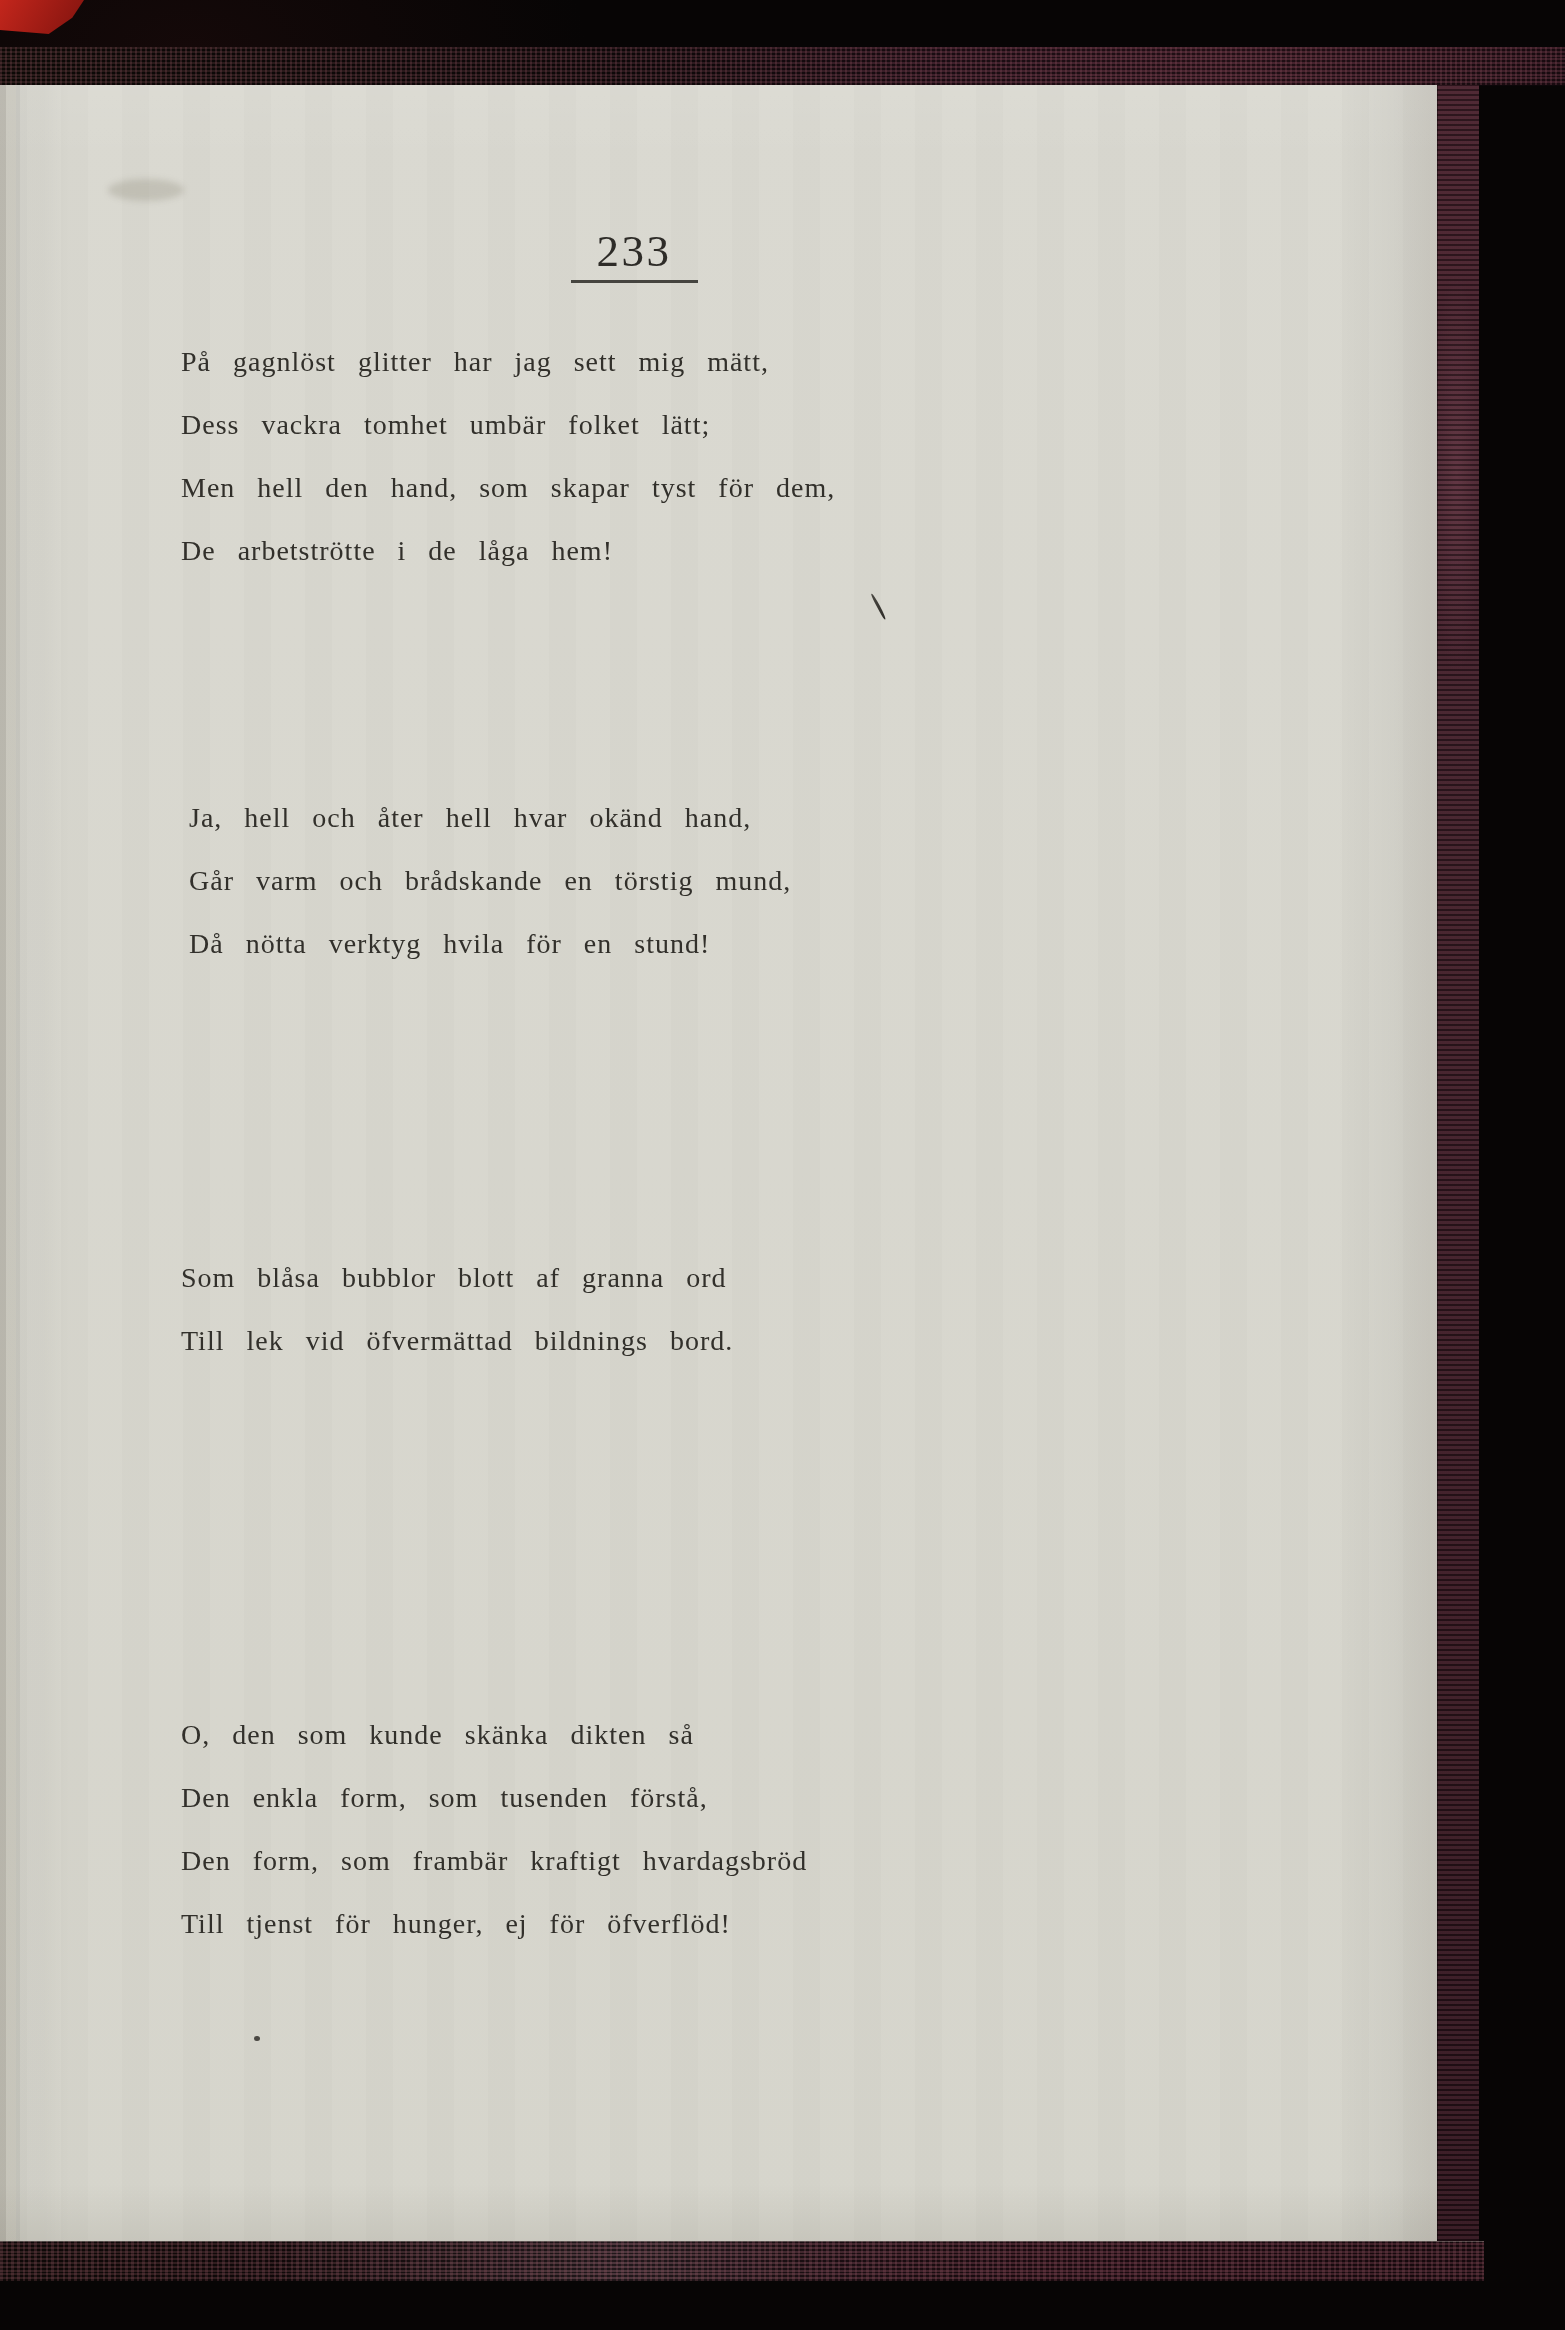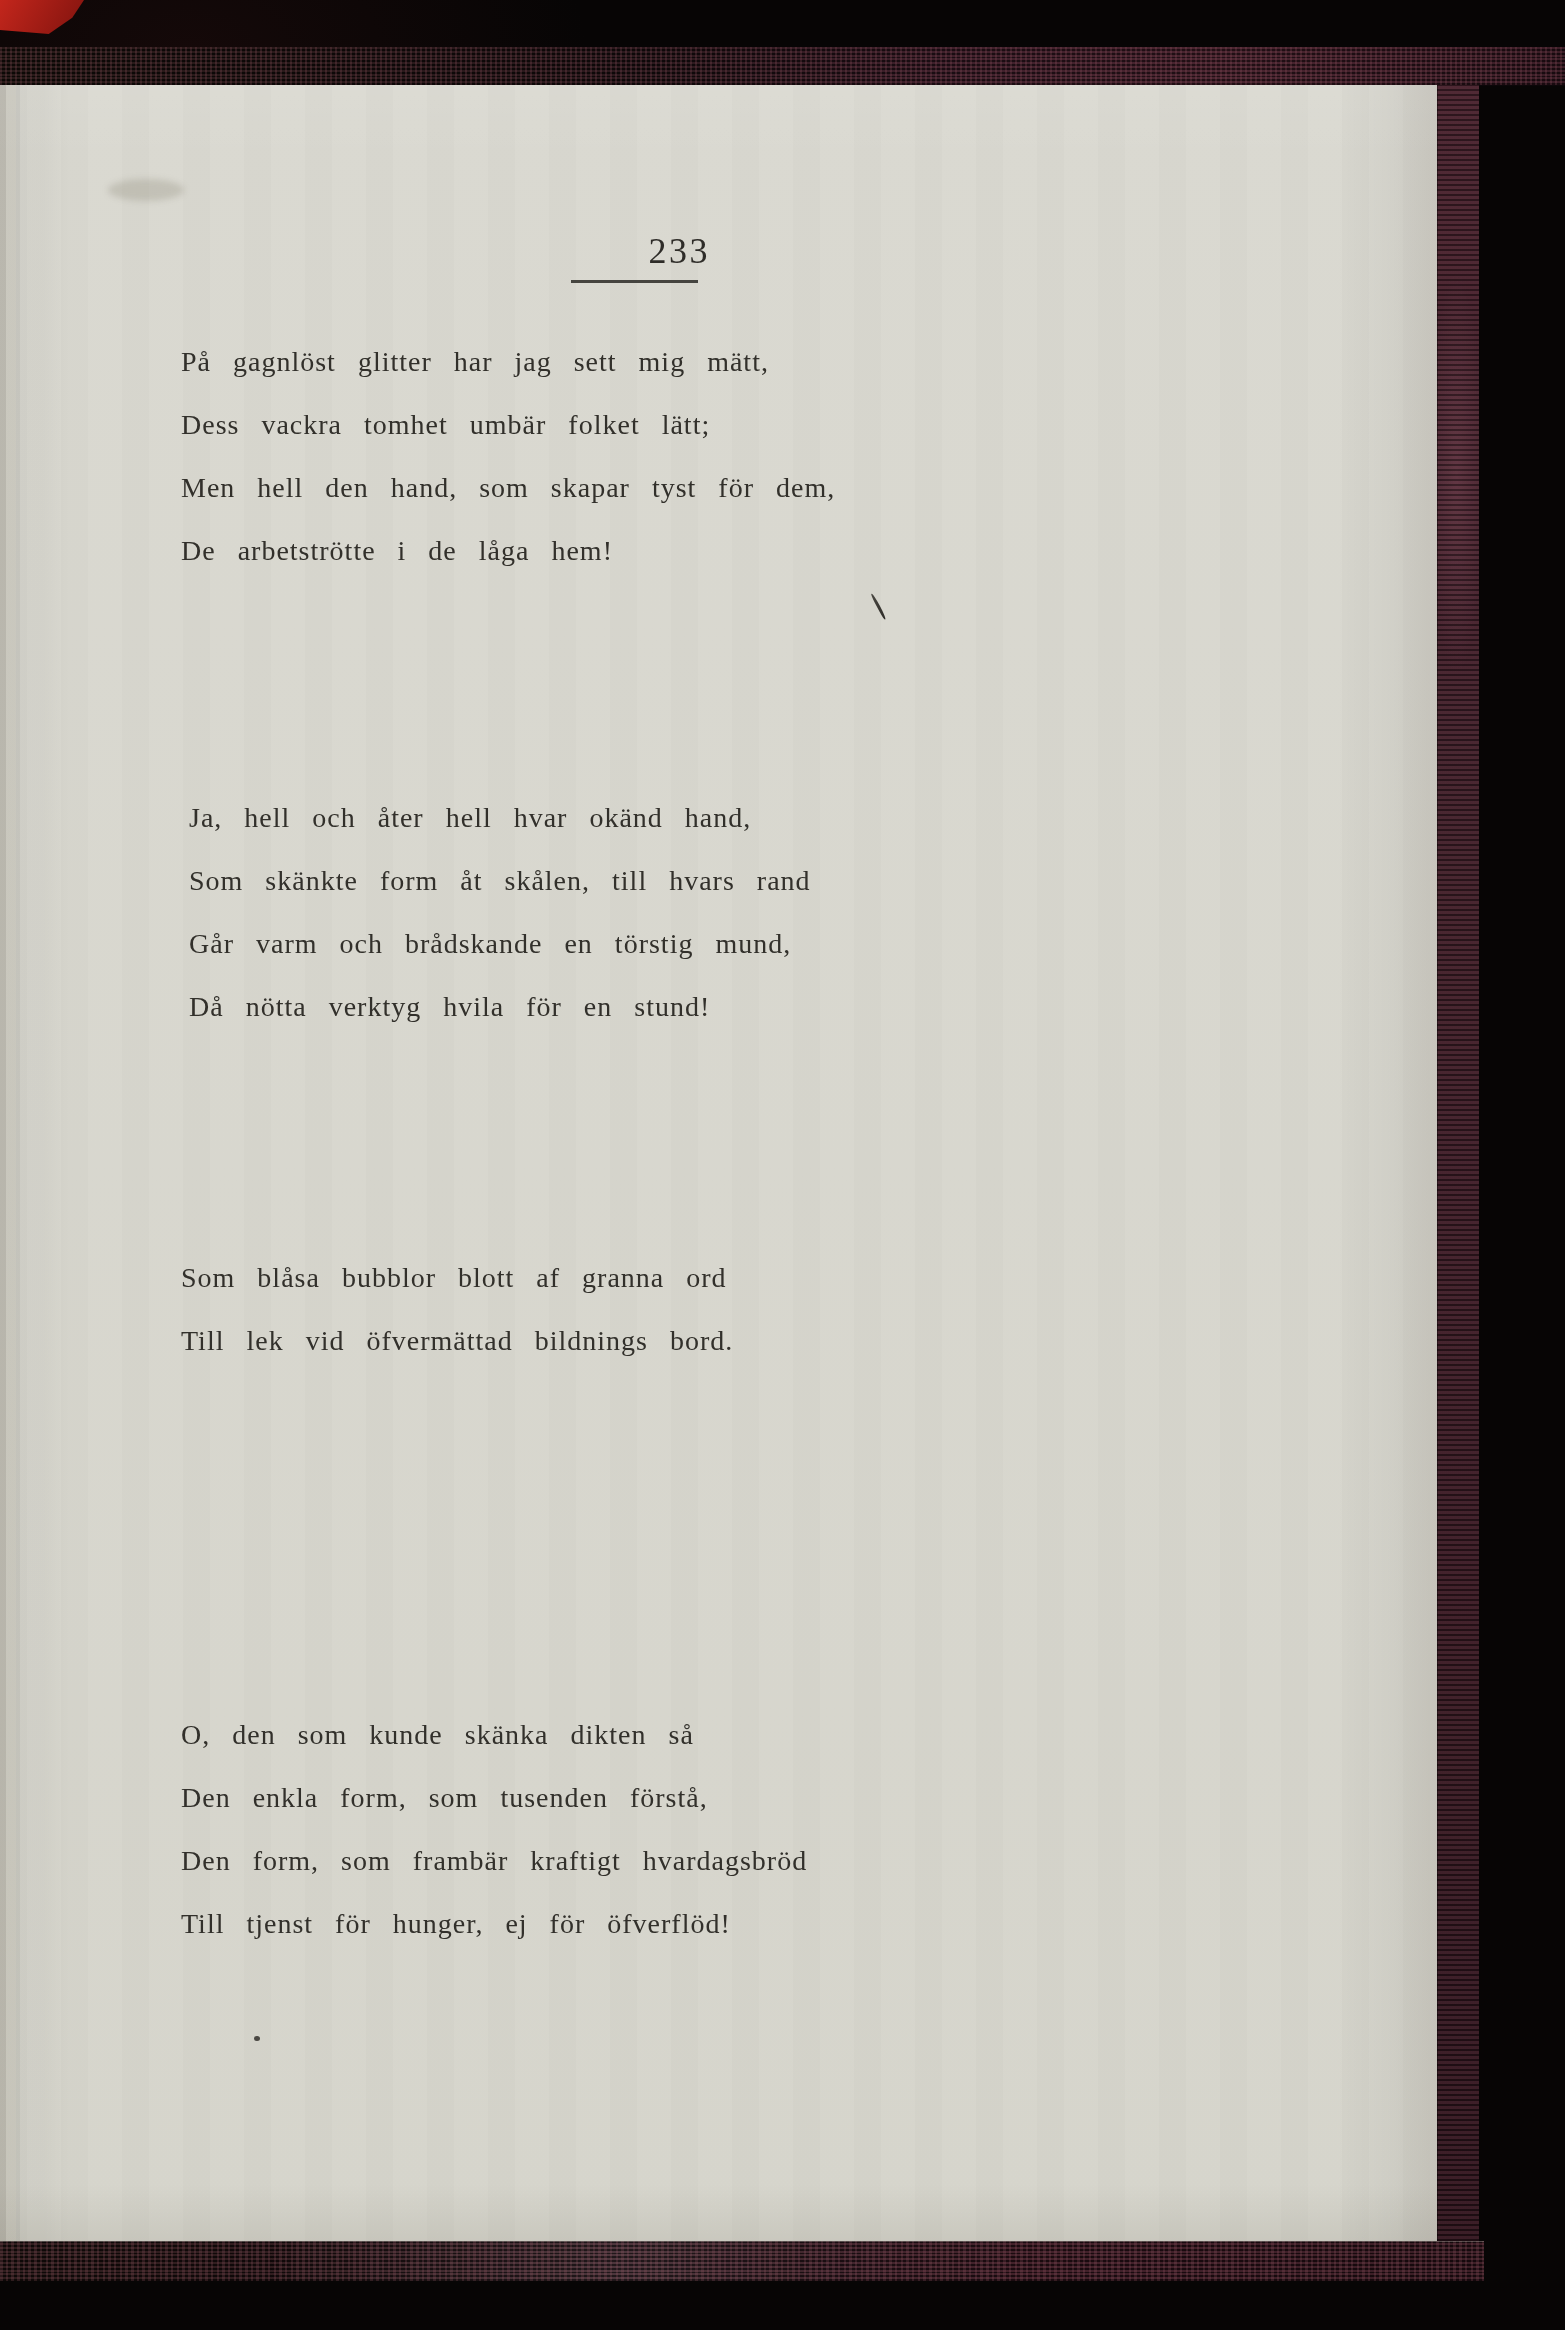--- a/index.html
+++ b/index.html
@@ -37,21 +37,21 @@
       repeating-linear-gradient(90deg, rgba(0,0,0,.015) 0 27px, transparent 27px 61px),
       linear-gradient(#dad9d1,#d6d5cc);
     color:#33312c;
   }
   .smudge{
     position:absolute;left:108px;top:94px;width:76px;height:21.6px;border-radius:50%;
     background:rgba(105,98,82,.20);filter:blur(3.2px);
   }
   .page-number{
     position:absolute;left:558px;top:141px;width:152px;height:51px;line-height:51px;
-    text-align:right;font-size:36px;letter-spacing:2.5px;color:#2e2c28;
+    text-align:center;font-size:45px;letter-spacing:2.5px;color:#2e2c28;
   }
   .page-number-rule{
     position:absolute;left:571px;top:195px;width:127px;height:3.2px;
     background:rgba(44,42,38,.85);
   }
   .stanza{position:absolute;left:181px;width:1078px;}
   .stanza .line{
     display:block;height:63px;line-height:63px;white-space:nowrap;
     font-size:28px;letter-spacing:1px;word-spacing:14px;color:#32302b;
   }
@@ -107,21 +107,20 @@
       <span class="line">På gagnlöst glitter har jag sett mig mätt,</span>
       <span class="line">Dess vackra tomhet umbär folket lätt;</span>
       <span class="line">Men hell den hand, som skapar tyst för dem,</span>
       <span class="line">De arbetströtte i de låga hem!</span>
     </div>
 
     <div class="ink-mark"></div>
 
     <div class="stanza s2">
       <span class="line">Ja, hell och åter hell hvar okänd hand,</span>
-      <span class="line">Som skänkte form åt skålen, till hvars rand</span>
       <span class="line">Går varm och brådskande en törstig mund,</span>
       <span class="line">Då nötta verktyg hvila för en stund!</span>
     </div>
 
     <div class="stanza s3">
       <span class="line">Som blåsa bubblor blott af granna ord</span>
       <span class="line">Till lek vid öfvermättad bildnings bord.</span>
     </div>
 
     <div class="stanza s4">

